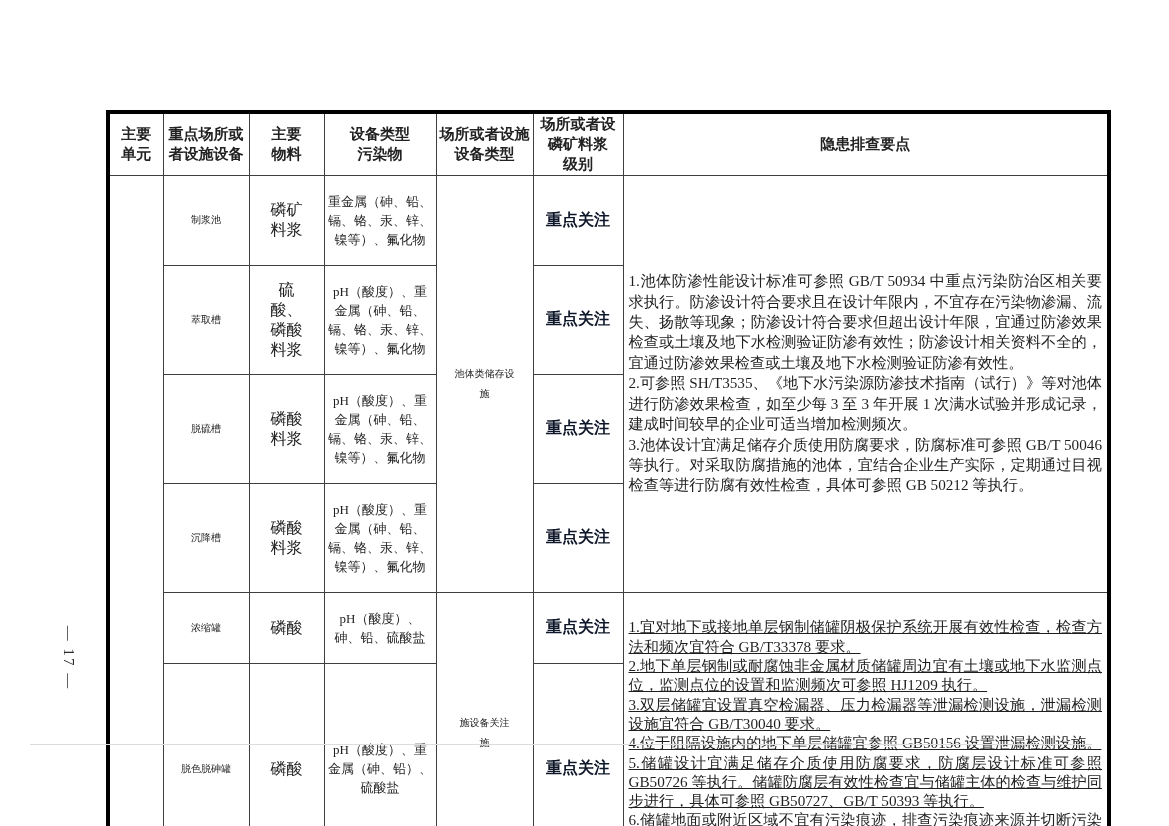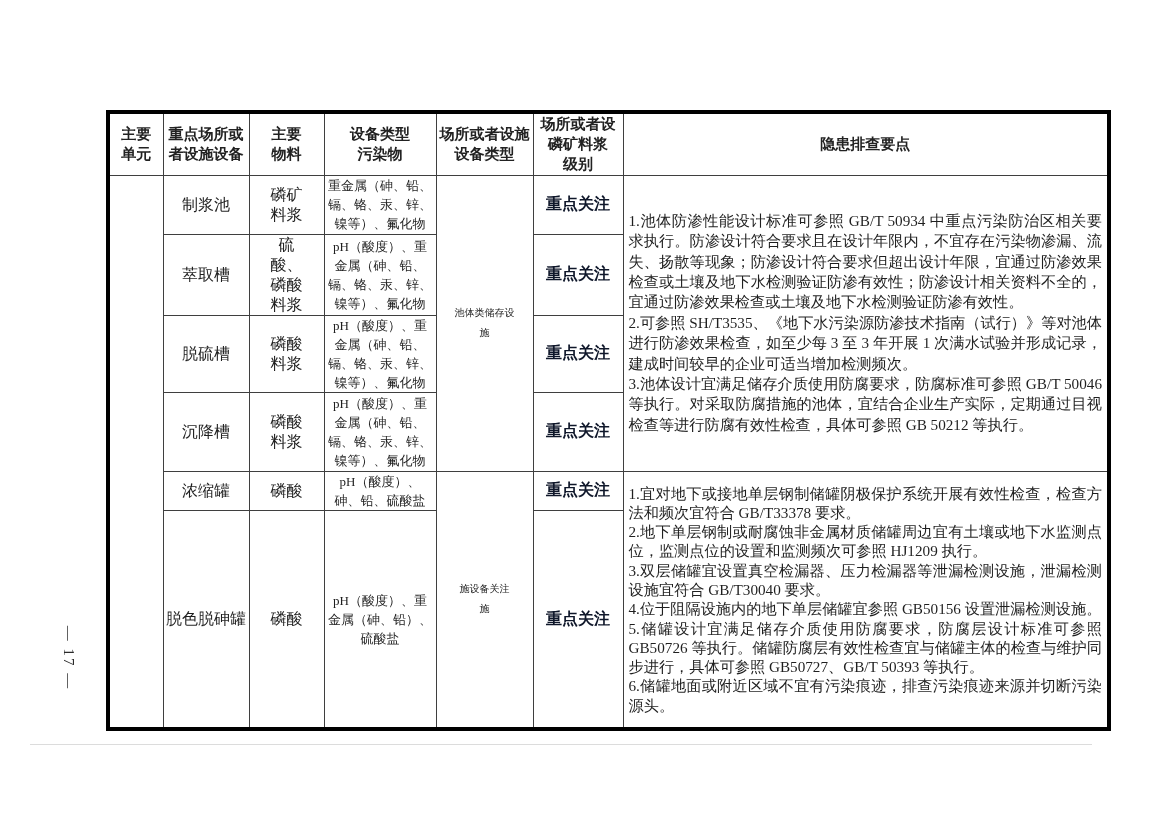--- a/index.html
+++ b/index.html
@@ -57,38 +57,38 @@
     white-space: pre-line;
     color: #222222;
   }
   tr.r-head { height: 63px; }
   tr.r1 { height: 59px; }
   tr.r2 { height: 80px; }
   tr.r3 { height: 76px; }
   tr.r4 { height: 79px; }
   tr.r5 { height: 38px; }
   tr.r6 { height: 213px; }
-  td.place    { font-size: 16px; line-height: 20px; }
+  td.place    { font-size: 10px; line-height: 20px; }
   td.material { font-size: 16px; line-height: 20px; white-space: pre-line; padding: 0 18px; }
-  td.pollut   { font-size: 13px; line-height: 19px; padding: 0 3px; }
+  td.pollut   { font-size: 13px; line-height: 19px; padding: 16px 3px; }
   td.equip    { font-size: 10px; line-height: 20px; white-space: pre-line; }
   td.badge    {
     font-family: "Liberation Sans", "DejaVu Sans", sans-serif;
     font-weight: bold;
     font-size: 16px;
     color: #0f172a;
   }
   td.points {
     text-align: justify;
     padding: 12px 5px;
     font-size: 15.2px;
   }
   td.points .item { text-align: justify; text-justify: inter-character; }
   td.points-1 .item { line-height: 20.4px; }
-  td.points-2 .item { line-height: 19.3px; }
+  td.points-2 .item { line-height: 19.3px; text-decoration: underline; }
 </style>
 </head>
 <body>
 
 <div class="page">
 
   <div class="page-num">— 17 —</div>
 
   <table class="doc">
     <colgroup>

